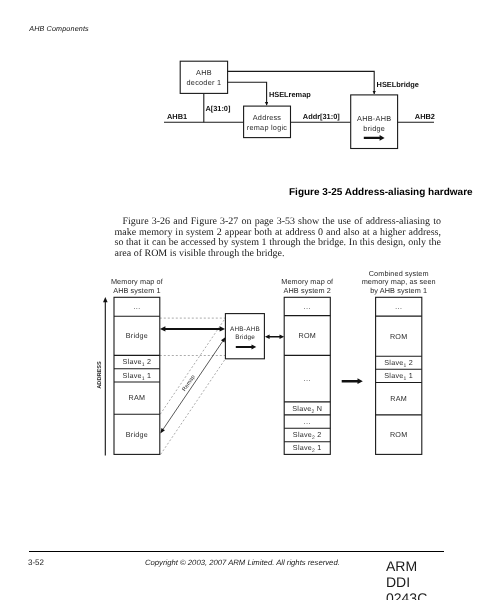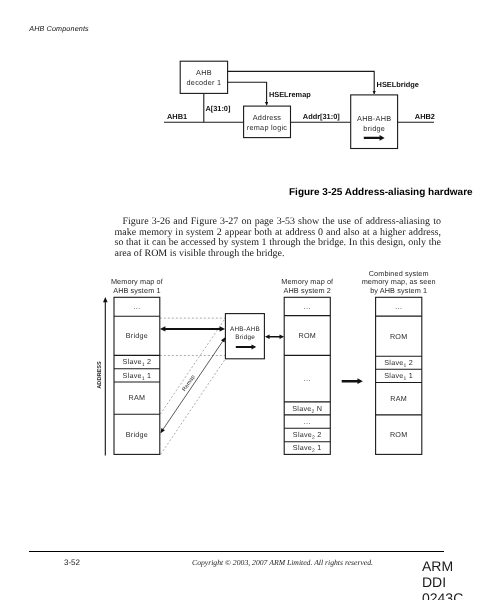--- a/index.html
+++ b/index.html
@@ -14,21 +14,21 @@
   .ln{stroke:#1a1a1a;stroke-width:1.1;fill:none;}
   .dash{stroke:#666;stroke-width:0.55;fill:none;stroke-dasharray:2.0 2.0;}
   .boxtxt{font-family:"Liberation Sans",sans-serif;font-size:7.3px;fill:#2a2a2a;text-anchor:middle;letter-spacing:0.25px;}
   .siglab{font-family:"Liberation Sans",sans-serif;font-size:7.4px;font-weight:bold;fill:#111;}
   .mapttl{font-family:"Liberation Sans",sans-serif;font-size:7.3px;fill:#2a2a2a;text-anchor:middle;letter-spacing:0.1px;}
   .caption{position:absolute;font-family:"Liberation Sans",sans-serif;font-weight:bold;
            font-size:10px;color:#000;white-space:nowrap;}
   .body-par{position:absolute;left:114.5px;top:205.3px;width:326.5px;font-family:"Liberation Serif",serif;
             font-size:10px;line-height:10.6px;text-align:justify;text-indent:8px;color:#1a1a1a;
             word-spacing:0px;margin-top:12px;}
-  .foot{position:absolute;font-family:"Liberation Sans",sans-serif;font-size:8.0px;color:#1a1a1a;margin-left:36px;}
+  .foot{position:absolute;font-family:"Liberation Sans",sans-serif;font-size:8.0px;color:#1a1a1a;}
   .foot.it{font-style:italic;font-size:7.7px;}
   .rule{position:absolute;left:28.5px;top:550.8px;width:415px;height:0;border-top:1.3px solid #000;}
 </style>
 </head>
 <body>
 
 <div class="page">
   <div class="hdr">AHB Components</div>
 
   <svg class="art" viewBox="0 0 500 600">
@@ -147,15 +147,15 @@
         <line x1="375.6" y1="382.5" x2="421.8" y2="382.5" class="ln"></line>
         <text x="398.70000000000005" y="401" class="boxtxt" style="font-size:7.2px;">RAM</text>
         <line x1="375.6" y1="414.9" x2="421.8" y2="414.9" class="ln"></line>
         <text x="398.70000000000005" y="436.95" class="boxtxt" style="font-size:7.2px;">ROM</text>
       </g>
   </svg>
 
 
   <div class="rule"></div>
   <div class="foot" style="left:28px;top:558px;">3-52</div>
-  <div class="foot it" style="left:156px;top:558px;font-family:Liberation Serif, serif;">Copyright © 2003, 2007 ARM Limited. All rights reserved.</div>
+  <div class="foot it" style="left:145px;top:558px;">Copyright © 2003, 2007 ARM Limited. All rights reserved.</div>
   <div class="foot" style="left:386px;top:558px;font-size:14px;">ARM DDI 0243C</div>
 </div>
 
 </body></html>

